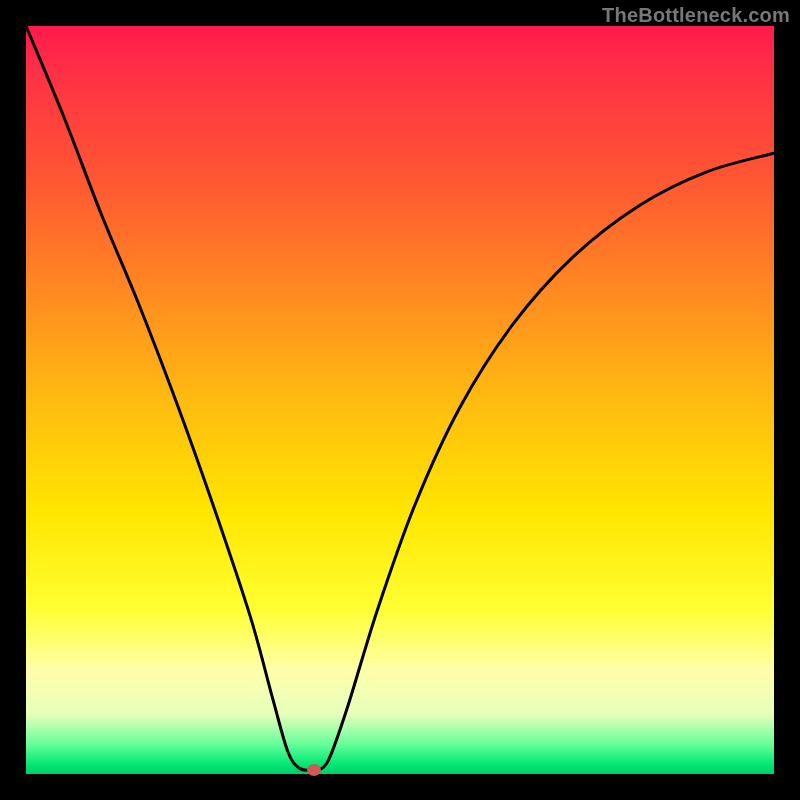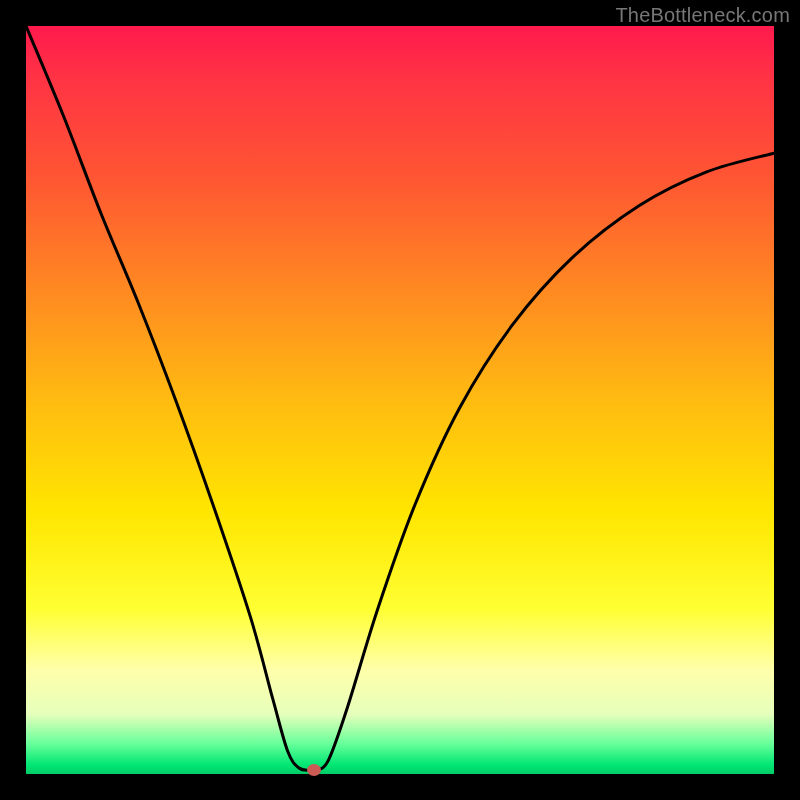--- a/index.html
+++ b/index.html
@@ -36,21 +36,21 @@
       #66ff99 96%,
       #00e673 98.8%,
       #00cc66 100%
     );
   }
   .watermark {
     position: absolute;
     top: 4px;
     right: 10px;
     font-size: 20px;
-    font-weight: normal;
+    font-weight: bold;
     color: #777;
     letter-spacing: 0.2px;
     user-select: none;
   }
   svg.curve {
     position: absolute;
     top: 26px;
     left: 26px;
     width: 748px;
     height: 748px;

